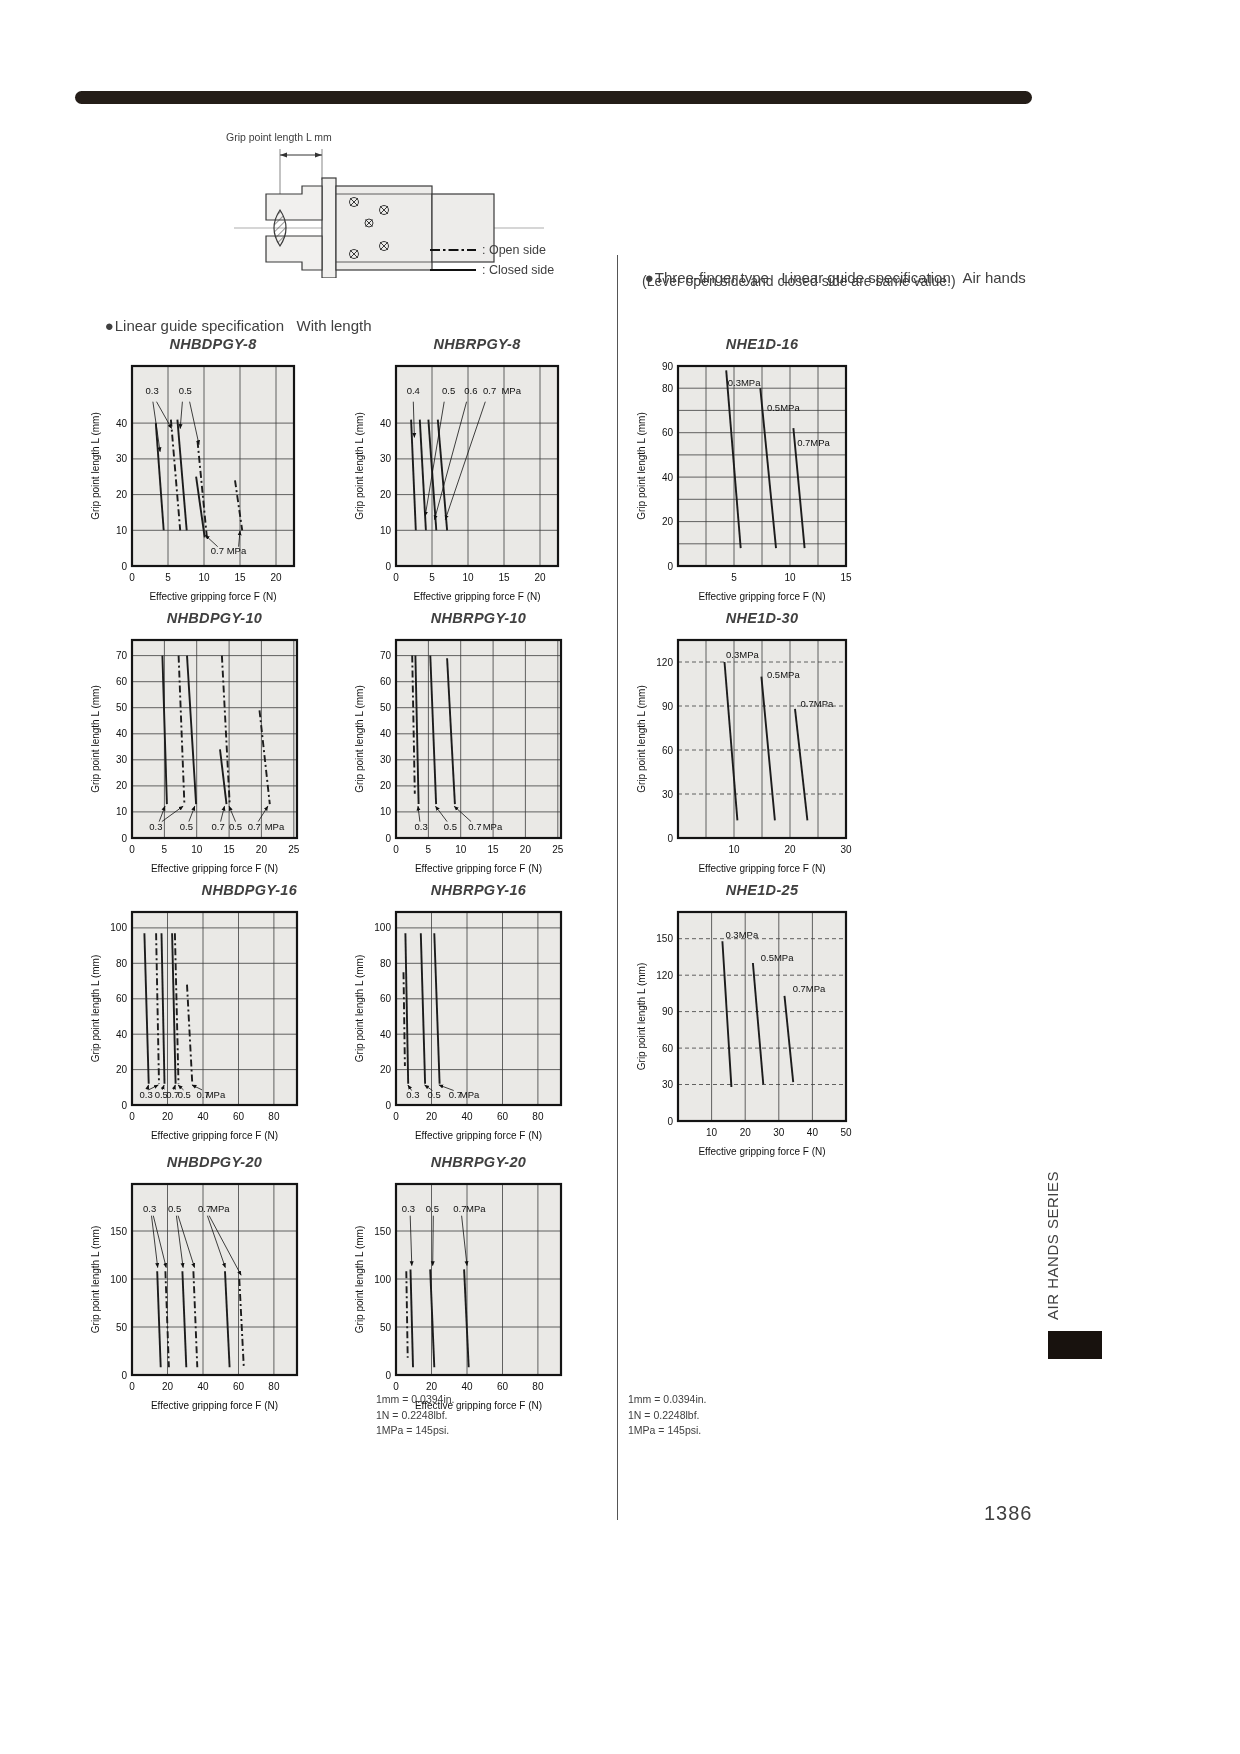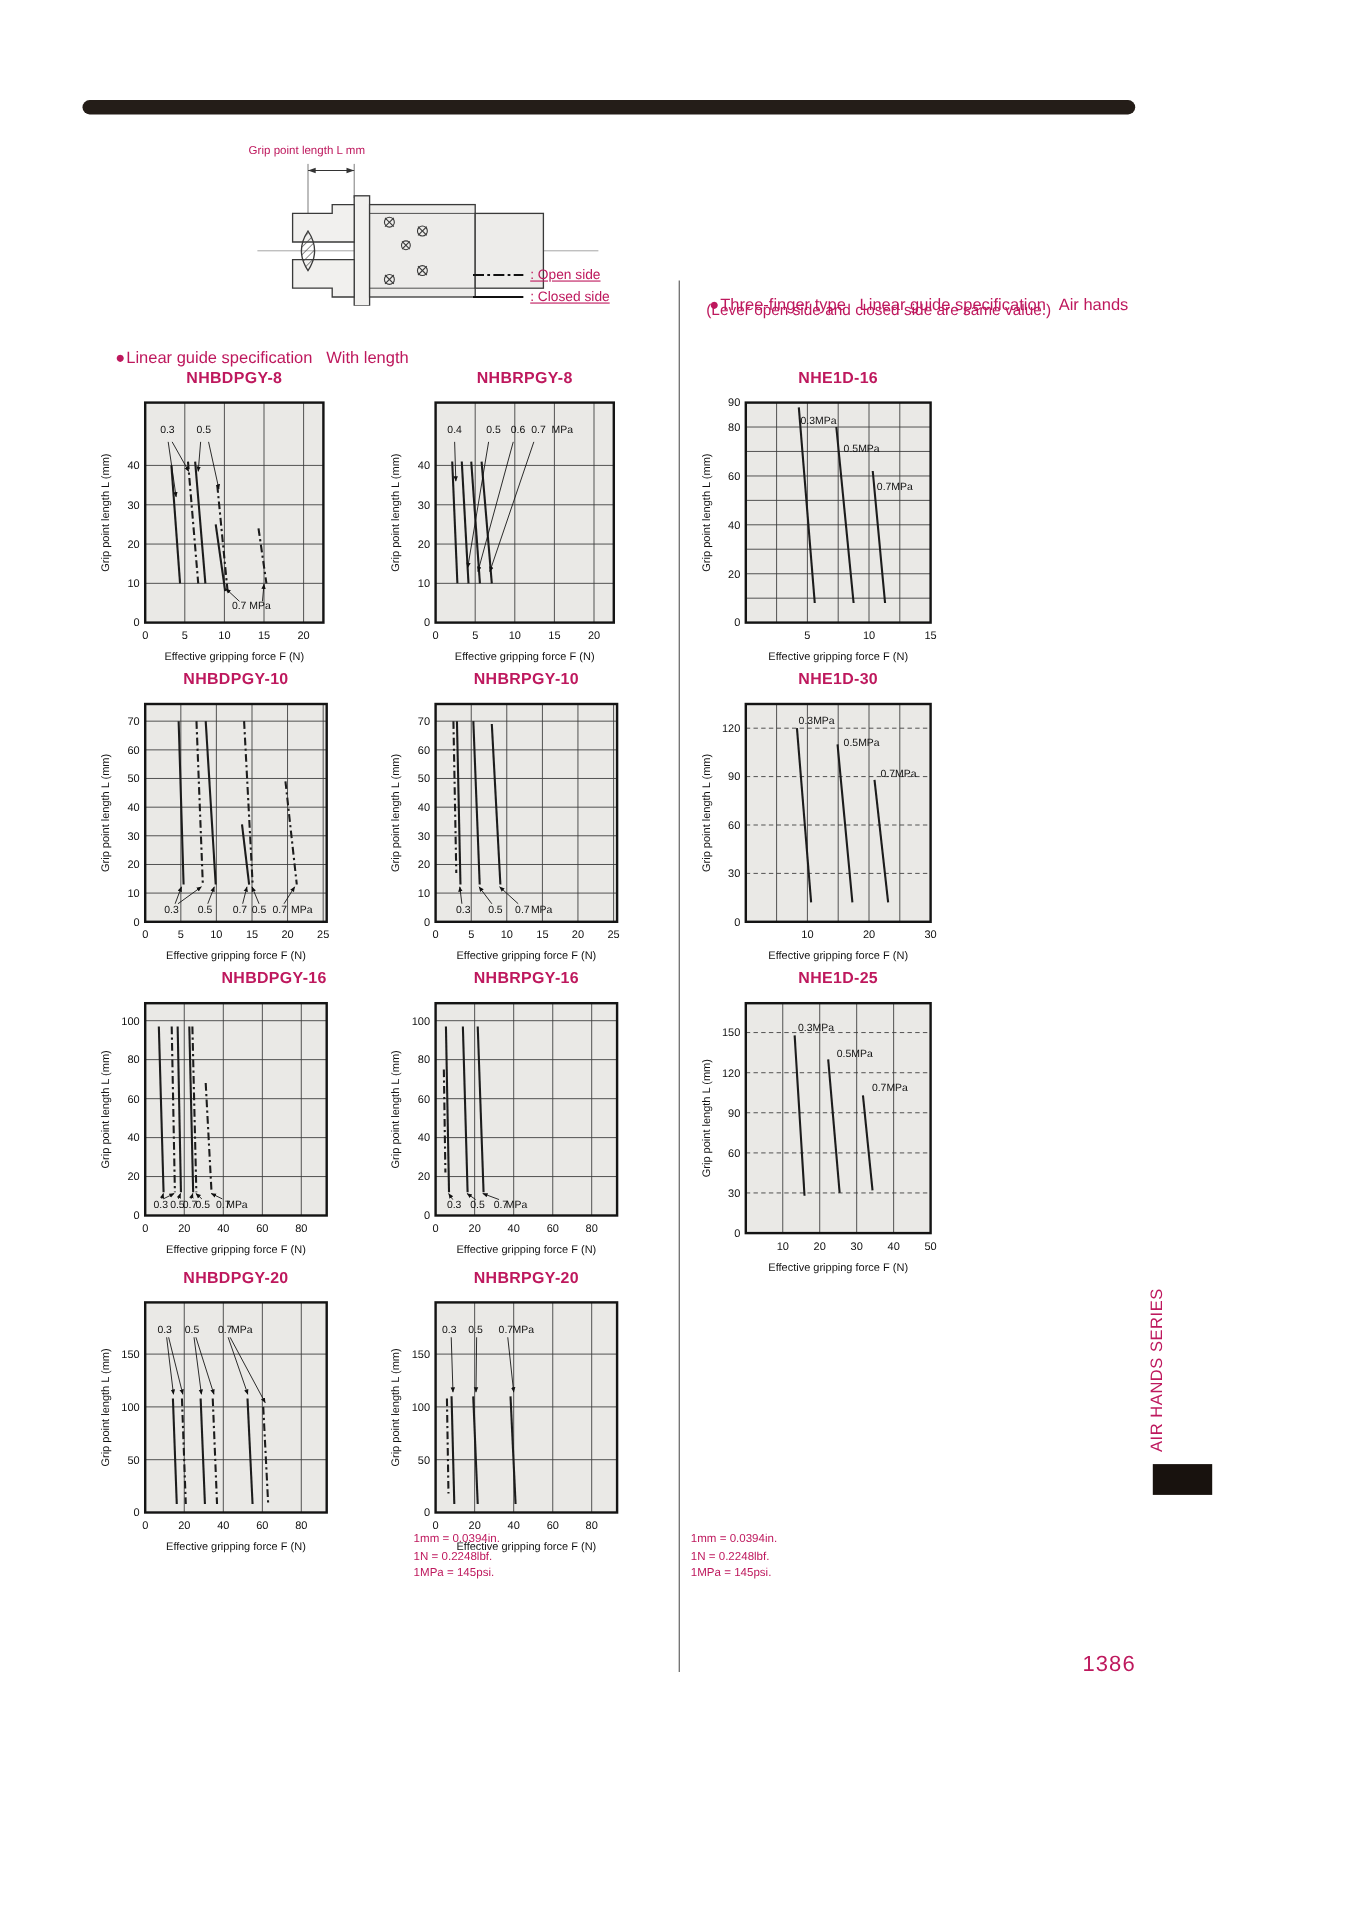--- a/index.html
+++ b/index.html
@@ -1,29 +1,29 @@
 <!DOCTYPE html>
 <html><head>
 <meta charset="utf-8">
 <style>
   html,body{margin:0;padding:0;background:#e8e8e8;}
   .page{position:relative;width:1240px;height:1754px;background:#ffffff;overflow:hidden;
-        font-family:"Liberation Sans",sans-serif;color:#be185d;}
+        font-family:"Liberation Sans",sans-serif;color:#404040;}
   .topbar{position:absolute;left:75px;top:91px;width:957px;height:13px;background:#241d18;border-radius:7px;}
   .divider{position:absolute;left:617px;top:255px;width:1px;height:1265px;background:#555;}
   .dim-label{position:absolute;left:226px;top:131px;font-size:10.5px;}
   .diagram{position:absolute;left:222px;top:128px;width:340px;height:150px;}
-  .legend{position:absolute;left:430px;top:240px;text-decoration:underline;}
+  .legend{position:absolute;left:430px;top:240px;}
   .legend-row{display:flex;align-items:center;height:20px;}
   .legend-row span{font-size:12.5px;margin-left:6px;}
   .sec-title{position:absolute;font-weight:normal;font-size:15px;white-space:pre;}
   .sec-title .bullet{font-size:15px;margin-right:1px;}
   .sec-sub{position:absolute;font-size:14px;white-space:pre;}
   .chart-block{position:absolute;width:230px;}
-  .chart-title{font-weight:bold;font-size:14.5px;text-align:center;height:22px;letter-spacing:.3px;}
+  .chart-title{font-weight:bold;font-size:14.5px;text-align:center;height:22px;letter-spacing:.3px;font-style:italic;}
   svg text{font-family:"Liberation Sans",sans-serif;}
   .plotbg{fill:#eae9e6;}
   .grid{stroke:#3d3d3d;stroke-width:.8;}
   .gridv{stroke:#3d3d3d;stroke-width:.8;}
   .griddash{stroke-dasharray:4 3;}
   .plotborder{fill:none;stroke:#141414;stroke-width:2.2;}
   .ln{fill:none;stroke:#1c1c1c;stroke-width:1.9;}
   .dashdot{stroke-dasharray:7 3 2 3;}
   .tick{font-size:10px;fill:#111;}
   .axl{font-size:10px;fill:#111;}

